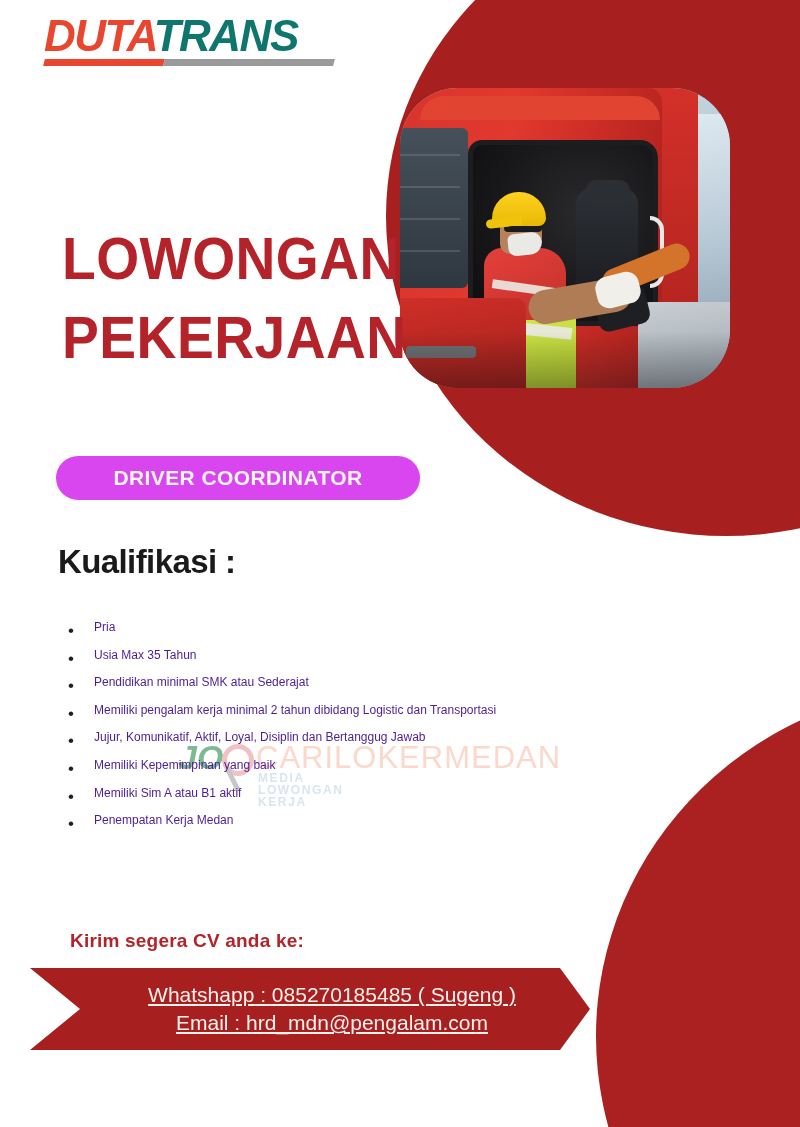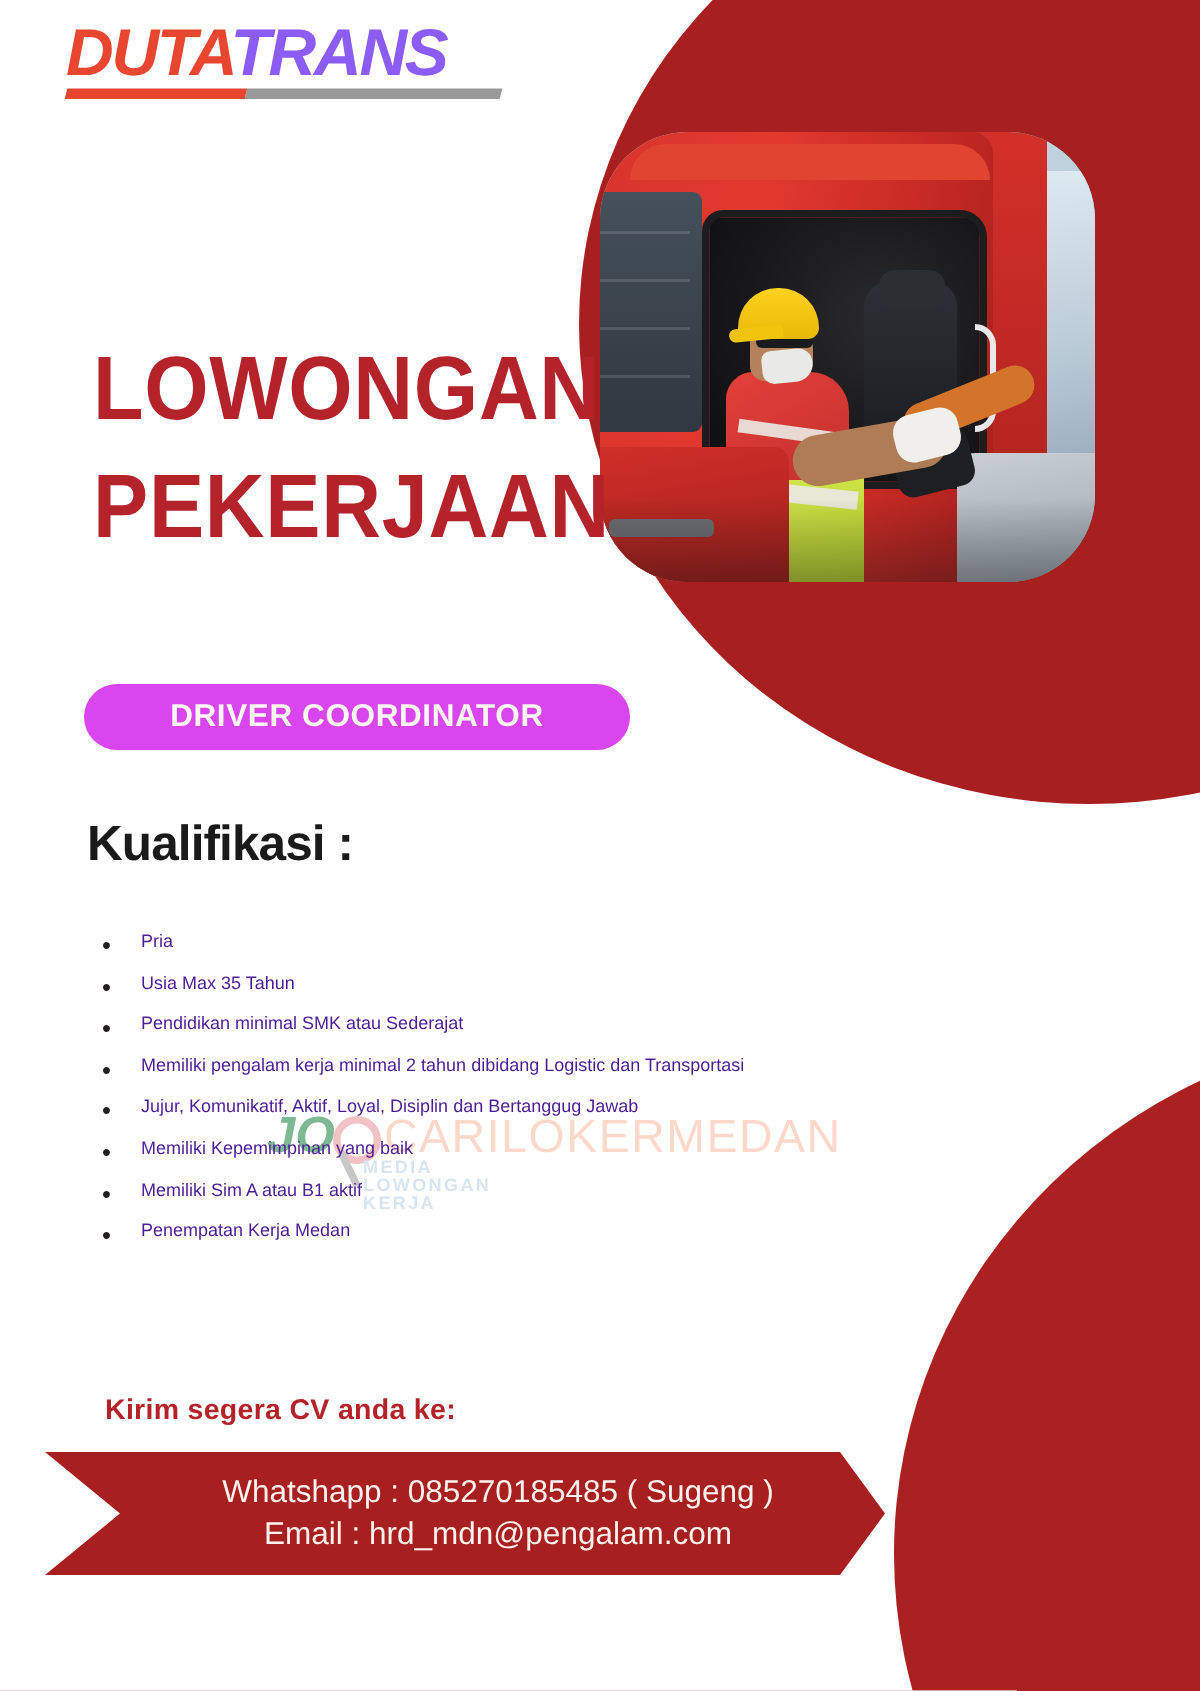--- a/index.html
+++ b/index.html
@@ -52,21 +52,21 @@
   }
   .logo-wordmark {
     font-size: 44px;
     font-weight: bold;
     font-style: italic;
     letter-spacing: -1.5px;
     line-height: 1;
     white-space: nowrap;
   }
   .logo-duta { color: #e8462e; }
-  .logo-trans { color: #8b5cf6; }
+  .logo-trans { color: #0f766e; }
   .logo-bar {
     margin-top: 1px;
     height: 7px;
     width: 290px;
     display: flex;
     transform: skewX(-14deg);
   }
   .logo-bar-left { width: 120px; background: #e8462e; }
   .logo-bar-right { flex: 1; background: #9a9a9a; }
 
@@ -340,21 +340,21 @@
     left: 78px;
     top: 4px;
     font-size: 31px;
     font-weight: normal;
     letter-spacing: 1px;
     color: #f8b9a0;
     line-height: 1;
   }
   .wm-sub {
     position: absolute;
-    left: 64px;
+    left: 80px;
     top: 34px;
     font-size: 12px;
     font-weight: bold;
     letter-spacing: 1.6px;
     color: #b9cfe4;
     line-height: 1;
   }
 
   
   .contact-cta {
@@ -379,20 +379,21 @@
     display: flex;
     flex-direction: column;
     align-items: center;
     justify-content: center;
   }
   .ribbon-line {
     color: #fbf2ee;
     font-size: 21px;
     line-height: 1.34;
     padding-left: 44px;
+    text-decoration: underline;
   }
 </style>
 </head>
 <body>
 
 <div class="poster">
 
   <div class="blob-top"></div>
   <div class="blob-bottom"></div>
 

